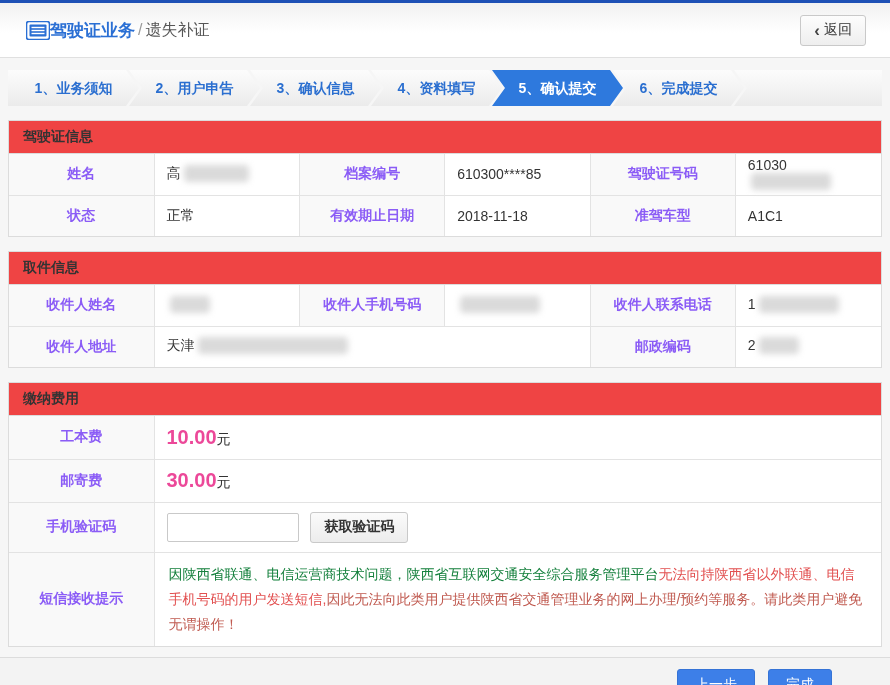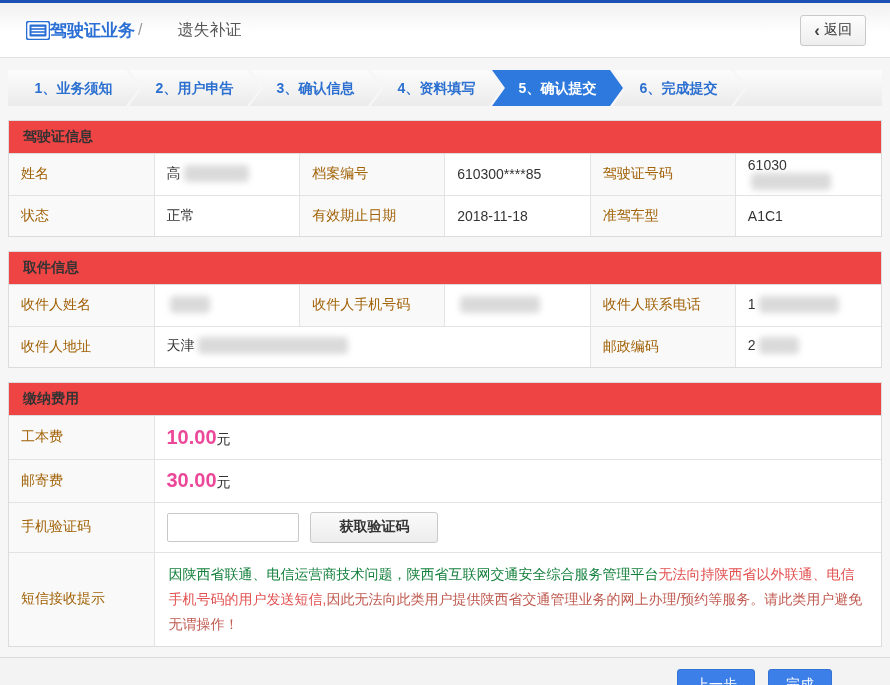--- a/index.html
+++ b/index.html
@@ -13,21 +13,21 @@
   
   .header {
     height: 55px; background: linear-gradient(#f1f1f1, #ffffff 55%);
     border-bottom: 1px solid #e0e0e0;
     display: flex; align-items: center; padding: 0 24px 0 26px;
   }
   .title-wrap { display: flex; align-items: center; gap: 0; flex: 1; }
   .list-icon { width: 24px; height: 19px; display: inline-block; }
   .app-title { color: #2a6fd4; font-size: 17px; font-weight: bold; }
   .crumb-sep { color: #9a9a9a; font-size: 16px; margin: 0 3px; }
-  .sub-title { color: #555; font-size: 16px; margin-left: 32px; }
+  .sub-title { color: #555; font-size: 16px; }
   .back-btn {
     height: 31px; padding: 0 13px; cursor: pointer;
     background: linear-gradient(#fdfdfd, #eeeeee);
     border: 1px solid #c9c9c9; border-radius: 3px;
     font-size: 14px; color: #333; display: flex; align-items: center; gap: 4px;
     font-family: inherit;
   }
   .back-chevron { font-weight: bold; font-size: 17px; line-height: 1; color: #444; }
   
   .steps { display: flex; margin: 12px 8px 0; height: 36px; }
@@ -51,39 +51,39 @@
   
   .section { margin: 14px 8px 0; background: #fff; border: 1px solid #dcdcdc; }
   .section-title {
     height: 33px; line-height: 32px; padding-left: 14px;
     background: #ef4444; border-bottom: 1px solid #dcdcdc;
     font-weight: bold; color: #333; font-size: 14px; font-family: Liberation Serif, serif;
   }
   table { width: 100%; border-collapse: collapse; table-layout: fixed; border-style: hidden; }
   td { border: 1px solid #e3e3e3; height: 41px; padding: 0 12px; font-size: 14px; }
   td.lbl {
-    background: #f9f9f9; text-align: left; color: #a16207; font-weight: normal;
+    background: #f9f9f9; text-align: center; color: #8b5cf6; font-weight: bold;
   }
   td.val { background: #fff; color: #333; text-align: left; }
   .blur {
     display: inline-block; vertical-align: middle; height: 17px; border-radius: 4px;
     background: #dadada; filter: blur(3px); margin: 0 0 2px 3px;
   }
   .w40 { width: 40px; } .w65 { width: 65px; } .w80 { width: 80px; } .w150 { width: 150px; }
   
   .fee-amount { color: #ec4899; font-weight: bold; font-size: 20px; }
   .fee-unit { color: #333; font-size: 14px; }
   tr.fee-row td { height: 43px; }
   tr.code-row td { height: 50px; }
   .captcha-input {
     width: 132px; height: 29px; border: 1px solid #c9c9c9; border-radius: 2px;
     padding: 0 6px; font-size: 14px; font-family: inherit; vertical-align: middle;
   }
   .get-code-btn {
-    height: 31px; padding: 0 28px; margin-left: 8px; vertical-align: middle; cursor: pointer;
+    height: 31px; padding: 0 13px; margin-left: 8px; vertical-align: middle; cursor: pointer;
     background: linear-gradient(#fbfbfb, #ececec); border: 1px solid #c9c9c9; border-radius: 3px;
     font-size: 14px; font-weight: bold; color: #333; font-family: inherit;
   }
   td.notice-cell { padding: 9px 14px; line-height: 25px; }
   .n1 { color: #15803d; } .n2 { color: #e25050; } .n3 { color: #c05a50; }
   
   .footer {
     margin-top: 10px; height: 56px; background: #f3f3f3;
     border-top: 1px solid #dcdcdc; border-bottom: 1px solid #dcdcdc;
     display: flex; align-items: center; justify-content: flex-end; gap: 13px;

